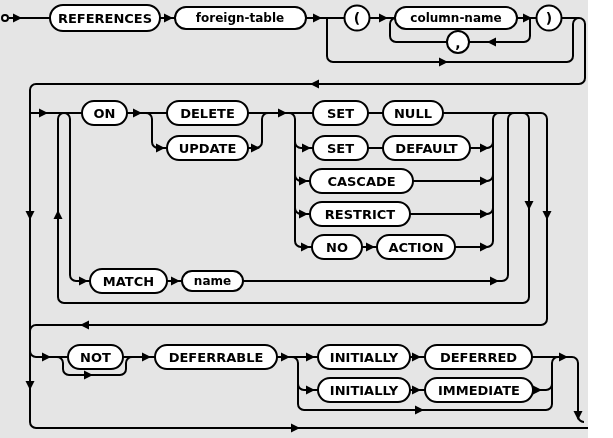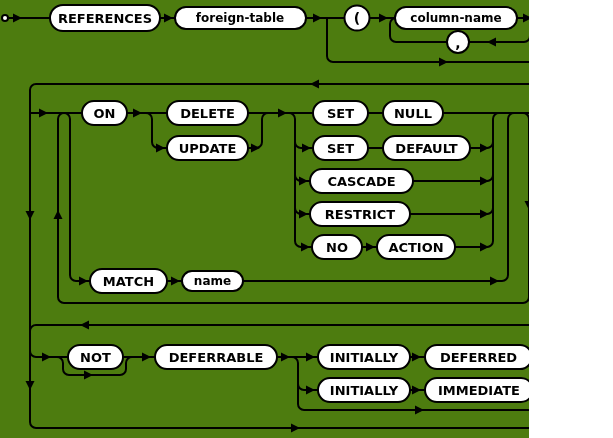--- a/index.html
+++ b/index.html
@@ -1,16 +1,16 @@
 <!DOCTYPE html>
 <html><head>
 <meta charset="utf-8">
 <style>
   html,body{margin:0;padding:0;background:#ffffff;}
-  .stage{width:529px;height:438px;background:#4d7c0f;position:relative;overflow:hidden;}
+  .stage{width:588px;height:438px;background:#e5e5e5;position:relative;overflow:hidden;}
   svg{display:block;}
   .rail{fill:none;stroke:#000;stroke-width:2;}
   .node-box{fill:#fff;stroke:#000;stroke-width:2;}
   .kw{font-family:"DejaVu Sans","Liberation Sans",sans-serif;font-weight:700;font-size:13px;fill:#000;text-anchor:middle;}
   .nt{font-family:"DejaVu Sans","Liberation Sans",sans-serif;font-weight:700;font-size:12px;fill:#000;text-anchor:middle;}
   .pu{font-family:"DejaVu Sans","Liberation Sans",sans-serif;font-weight:700;font-size:14px;fill:#000;text-anchor:middle;}
   .arrow{fill:#000;stroke:none;}
   .term{fill:#fff;stroke:#000;stroke-width:2;}
 </style>
 </head>

